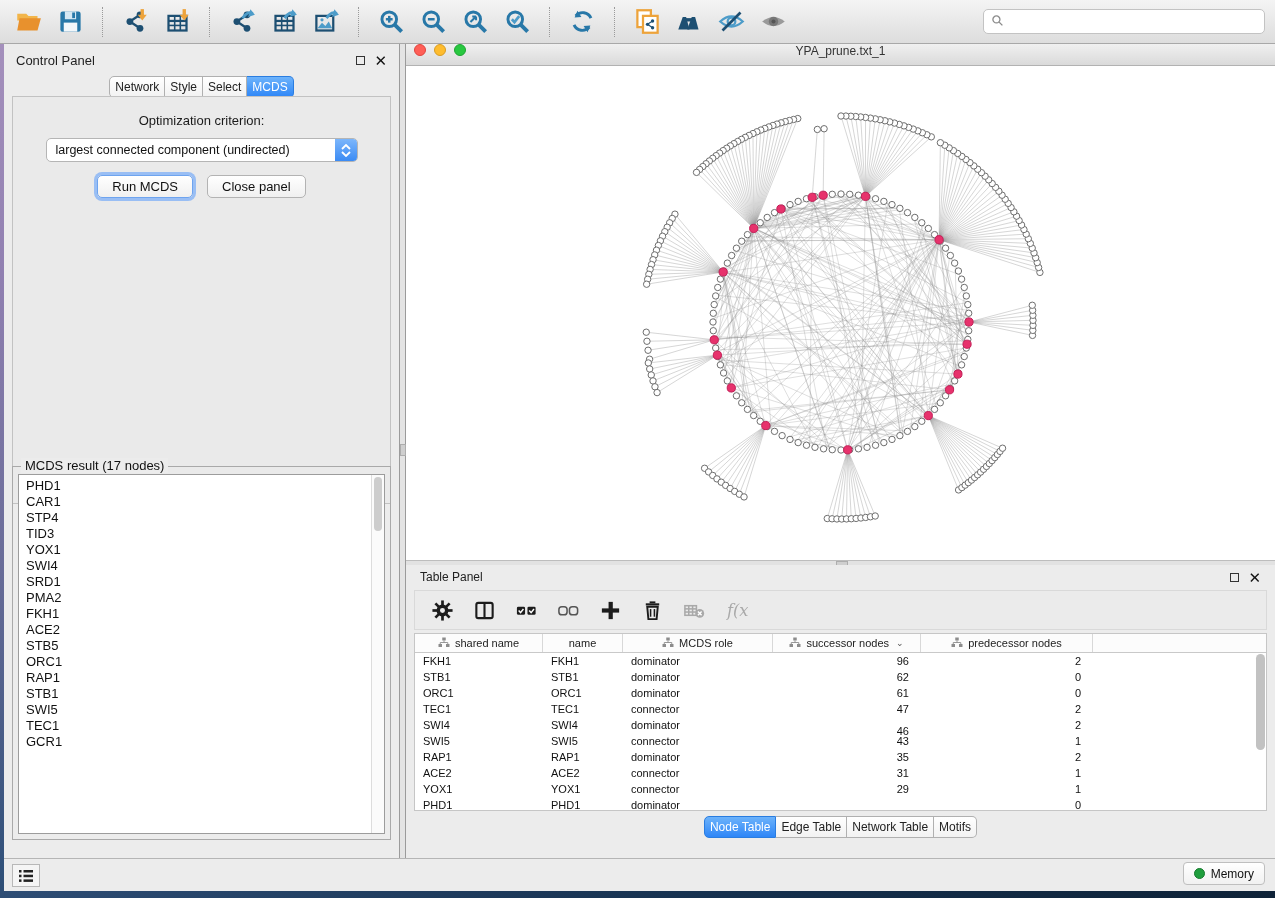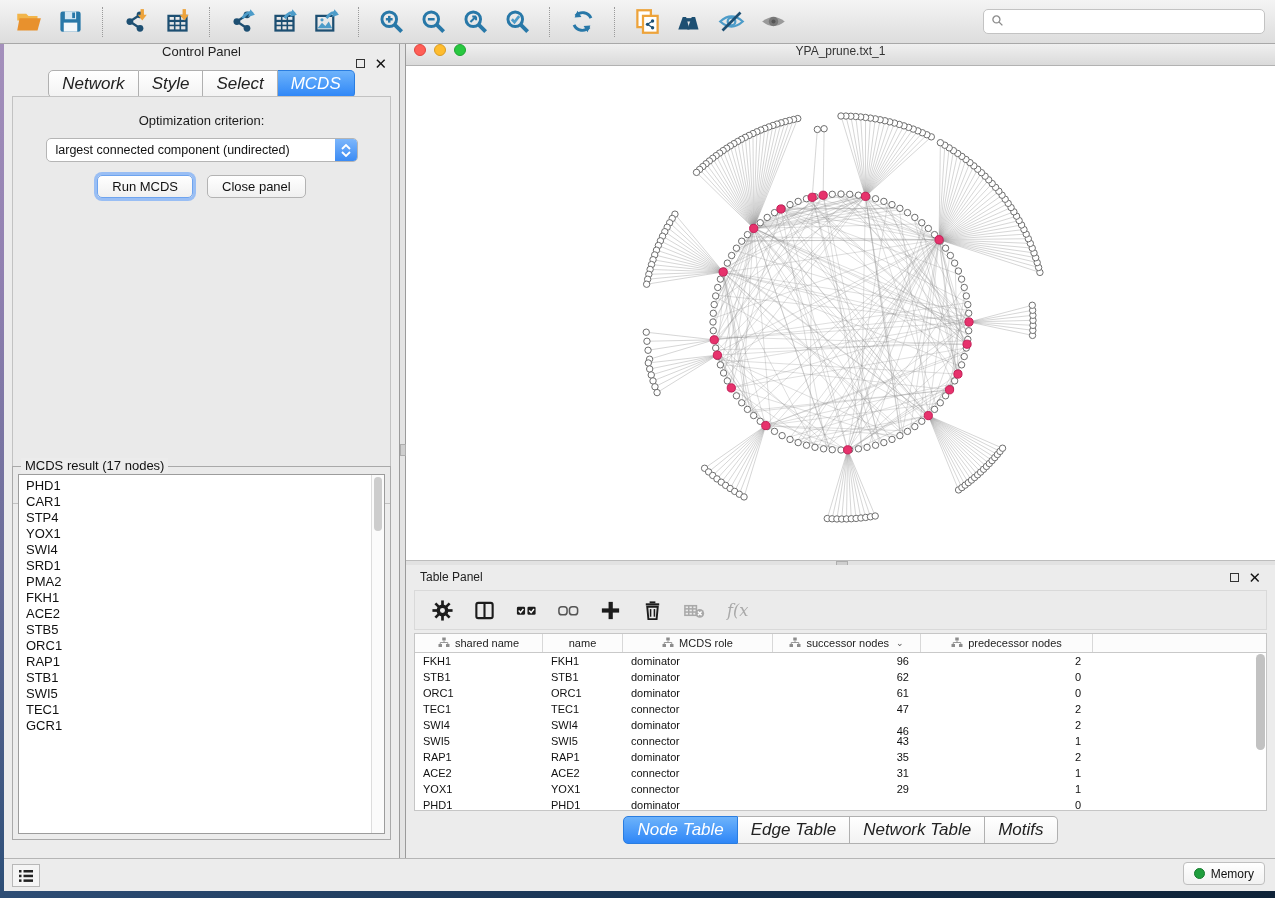--- a/index.html
+++ b/index.html
@@ -14,27 +14,27 @@
   .tb-btn { width:36px; height:32px; display:flex; align-items:center; justify-content:center; border-radius:4px; }
   .tb-sep { width:1px; height:30px; border-left:1px dotted #9a9a9a; margin:0 8px; }
   .tb-group { display:flex; align-items:center; gap:6px; }
   .search-wrap { margin-left:auto; width:282px; height:25px; background:#fff; border:1px solid #c3c3c3;
     border-radius:5px; display:flex; align-items:center; padding:0 7px; gap:5px; }
   .search-wrap input { border:none; outline:none; flex:1; font-size:12px; background:transparent; }
 
   
   .control-panel { position:absolute; left:4px; top:44px; width:396px; height:814px;
     background:#ececec; border-right:1px solid #9b9b9b; }
-  .cp-titlebar { height:26px; display:flex; align-items:center; padding:0 12px; font-size:13px; color:#222;flex-direction:column; }
+  .cp-titlebar { height:26px; display:flex; align-items:center; padding:16px 12px; font-size:13px; color:#222; }
   .win-btns { margin-left:auto; display:flex; align-items:center; gap:9px; }
   .float-box { width:9px; height:9px; border:1.6px solid #333; display:inline-block; }
   .close-x { font-size:15px; font-weight:bold; color:#111; line-height:9px; }
   .seg-tabs { display:flex; justify-content:center; }
-  .seg-tab { font-size:17px; padding:3px 13px; background:linear-gradient(#ffffff,#f2f2f2);
-    border:1px solid #b0b0b0; border-left-width:0; color:#222;font-style:italic; }
+  .seg-tab { font-size:12px; padding:3px 5px; background:linear-gradient(#ffffff,#f2f2f2);
+    border:1px solid #b0b0b0; border-left-width:0; color:#222; }
   .seg-tab:first-child { border-left-width:1px; border-radius:5px 0 0 5px; }
   .seg-tab:last-child { border-radius:0 5px 5px 0; }
   .seg-tab.active { background:linear-gradient(#6db3fb,#2e86f7); color:#fff; border-color:#2a7de0; }
   .cp-box { position:absolute; left:8px; top:52px; width:379px; height:408px;
     border:1px solid #c2c2c2; background:#eaeaea; }
   .opt-label { text-align:center; margin-top:16px; font-size:13px; color:#1a1a1a; }
   .select-box { position:relative; margin:10px auto 0 auto; width:312px; height:24px; background:#fff;
     border:1px solid #b5b5b5; border-radius:5px; display:flex; align-items:center; }
   .select-value { flex:1; font-size:12.5px; padding-left:9px; color:#111; white-space:nowrap; overflow:hidden; }
   .select-cap { width:22px; height:22px; margin-right:0px; border-radius:0 4px 4px 0;
@@ -289,20 +289,21 @@
         <button class="mac-btn">Close panel</button>
       </div>
     </div>
     <div class="fieldset">
       <span class="legend">MCDS result (17 nodes)</span>
       <div class="result-list">
         <div class="result-items" id="mcds-items">
             <div>PHD1</div>
             <div>CAR1</div>
             <div>STP4</div>
+            <div>TID3</div>
             <div>YOX1</div>
             <div>SWI4</div>
             <div>SRD1</div>
             <div>PMA2</div>
             <div>FKH1</div>
             <div>ACE2</div>
             <div>STB5</div>
             <div>ORC1</div>
             <div>RAP1</div>
             <div>STB1</div>

